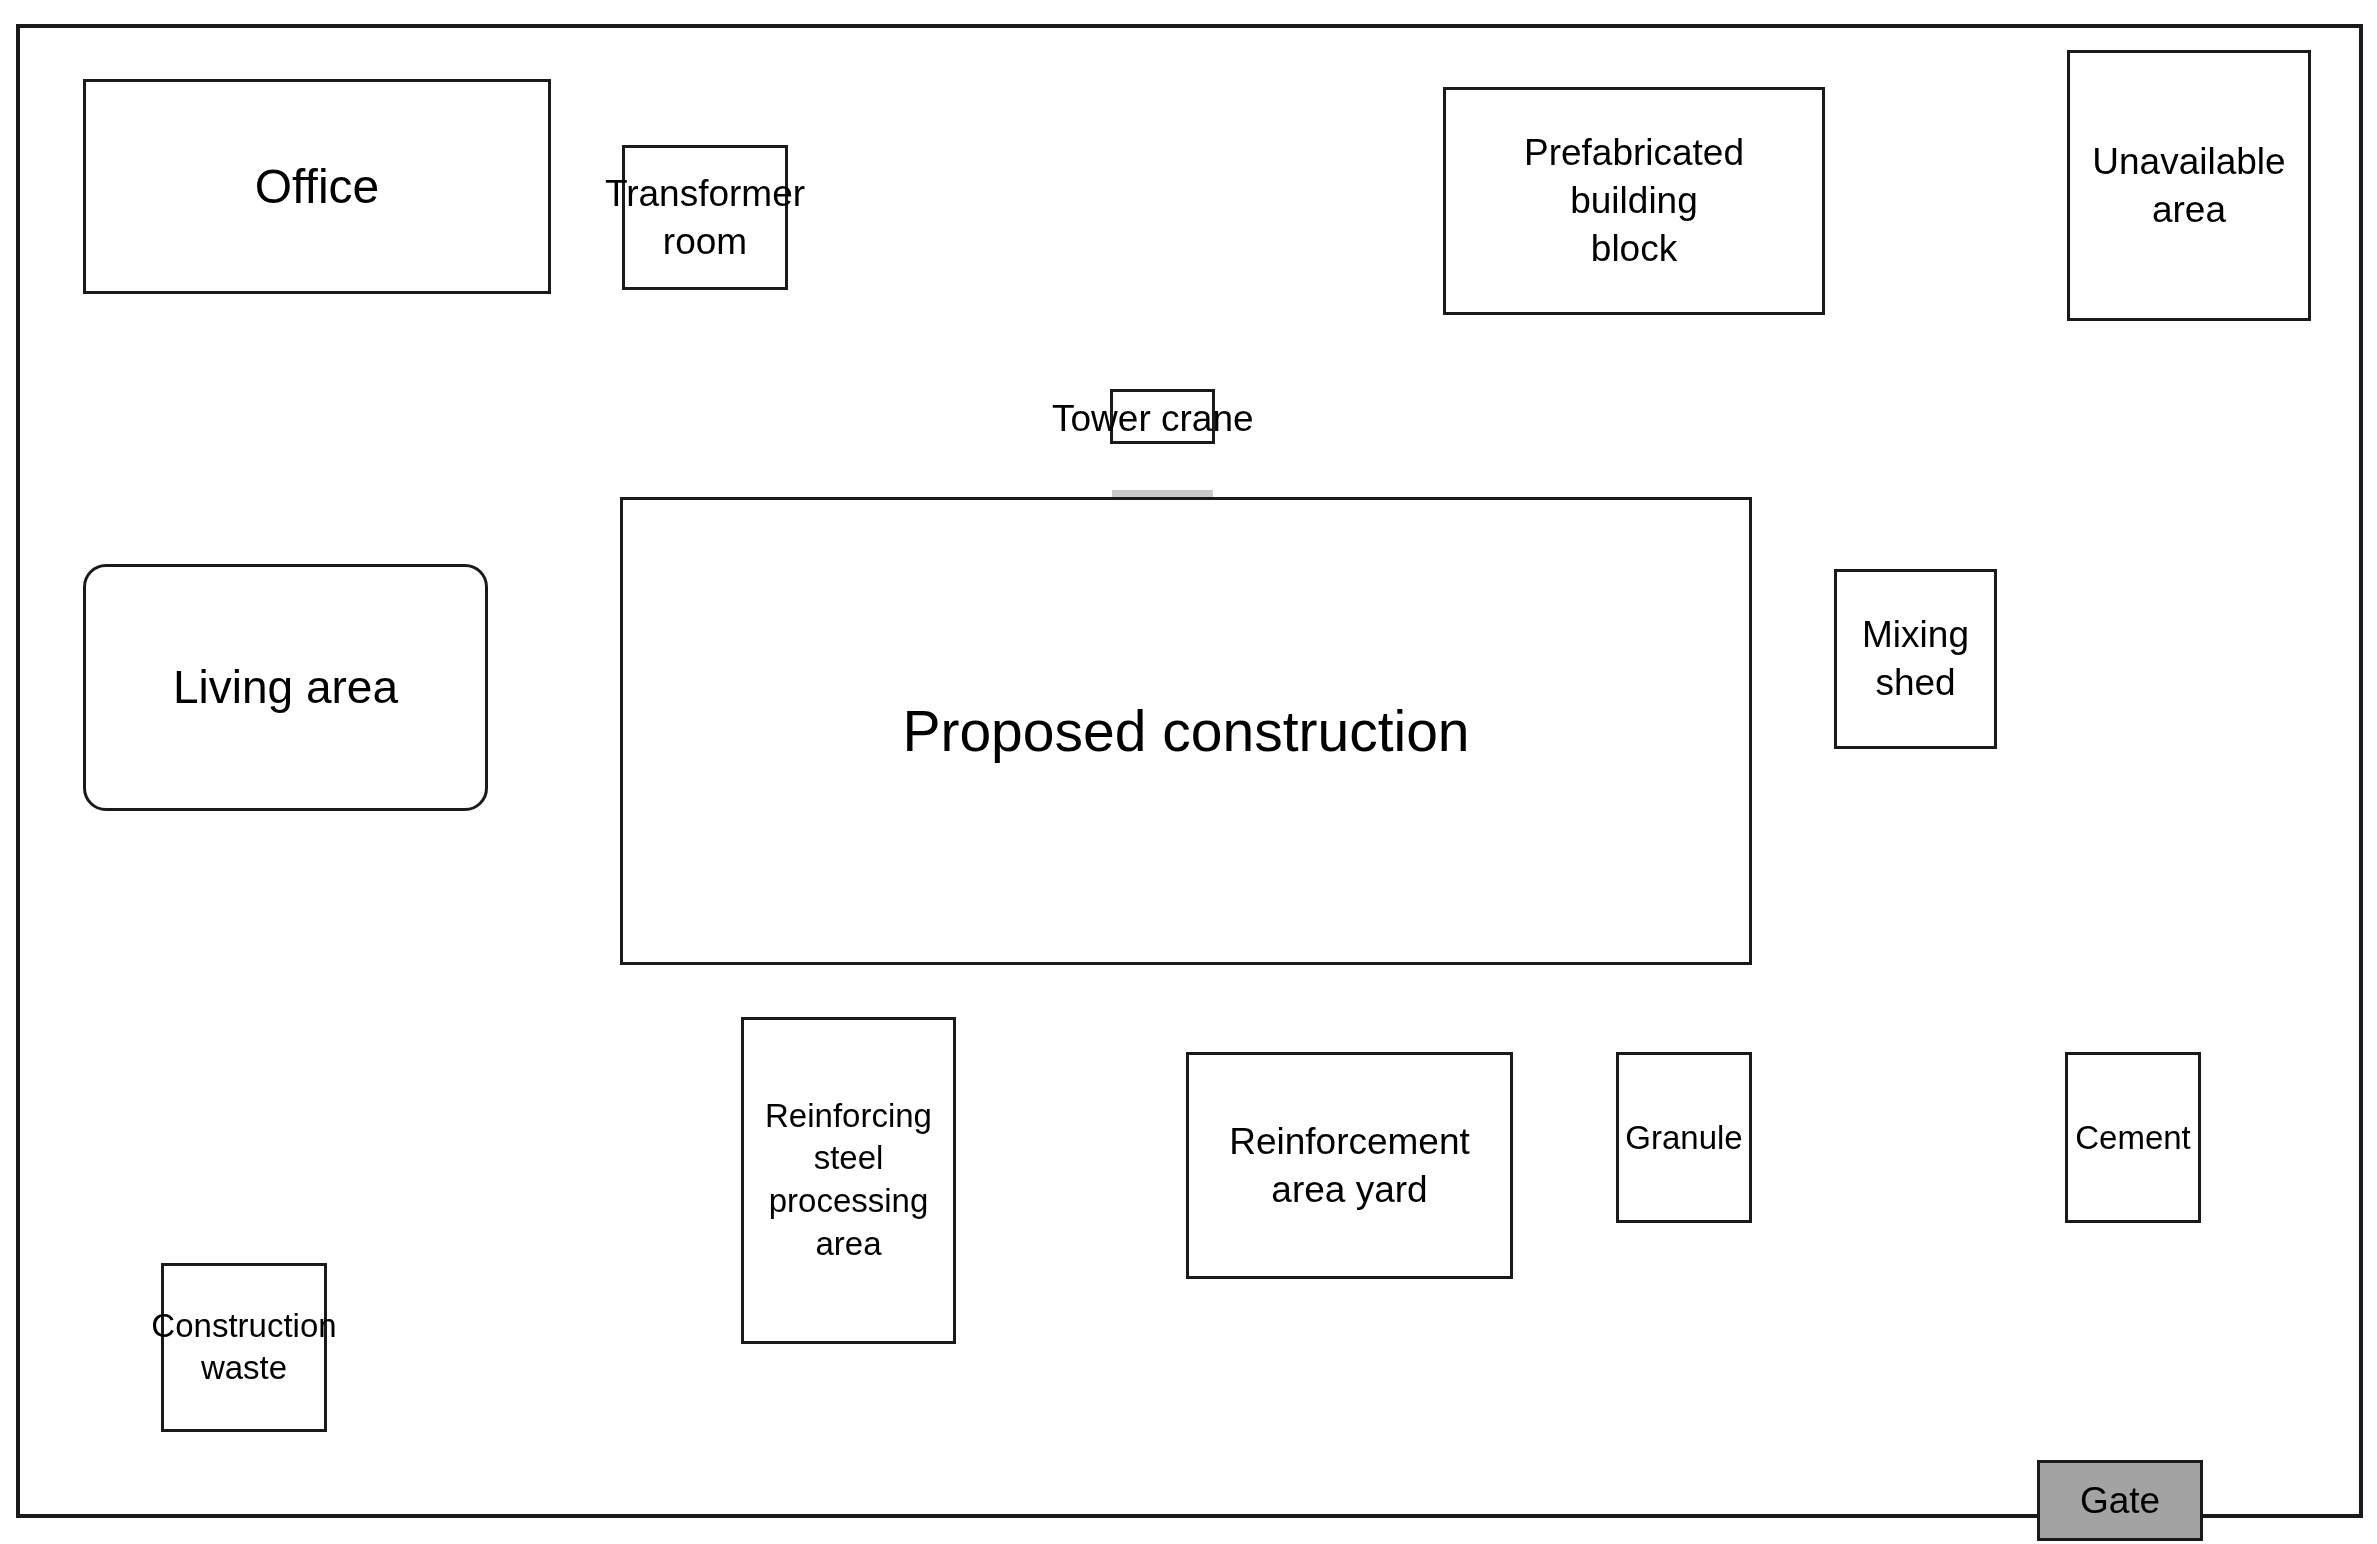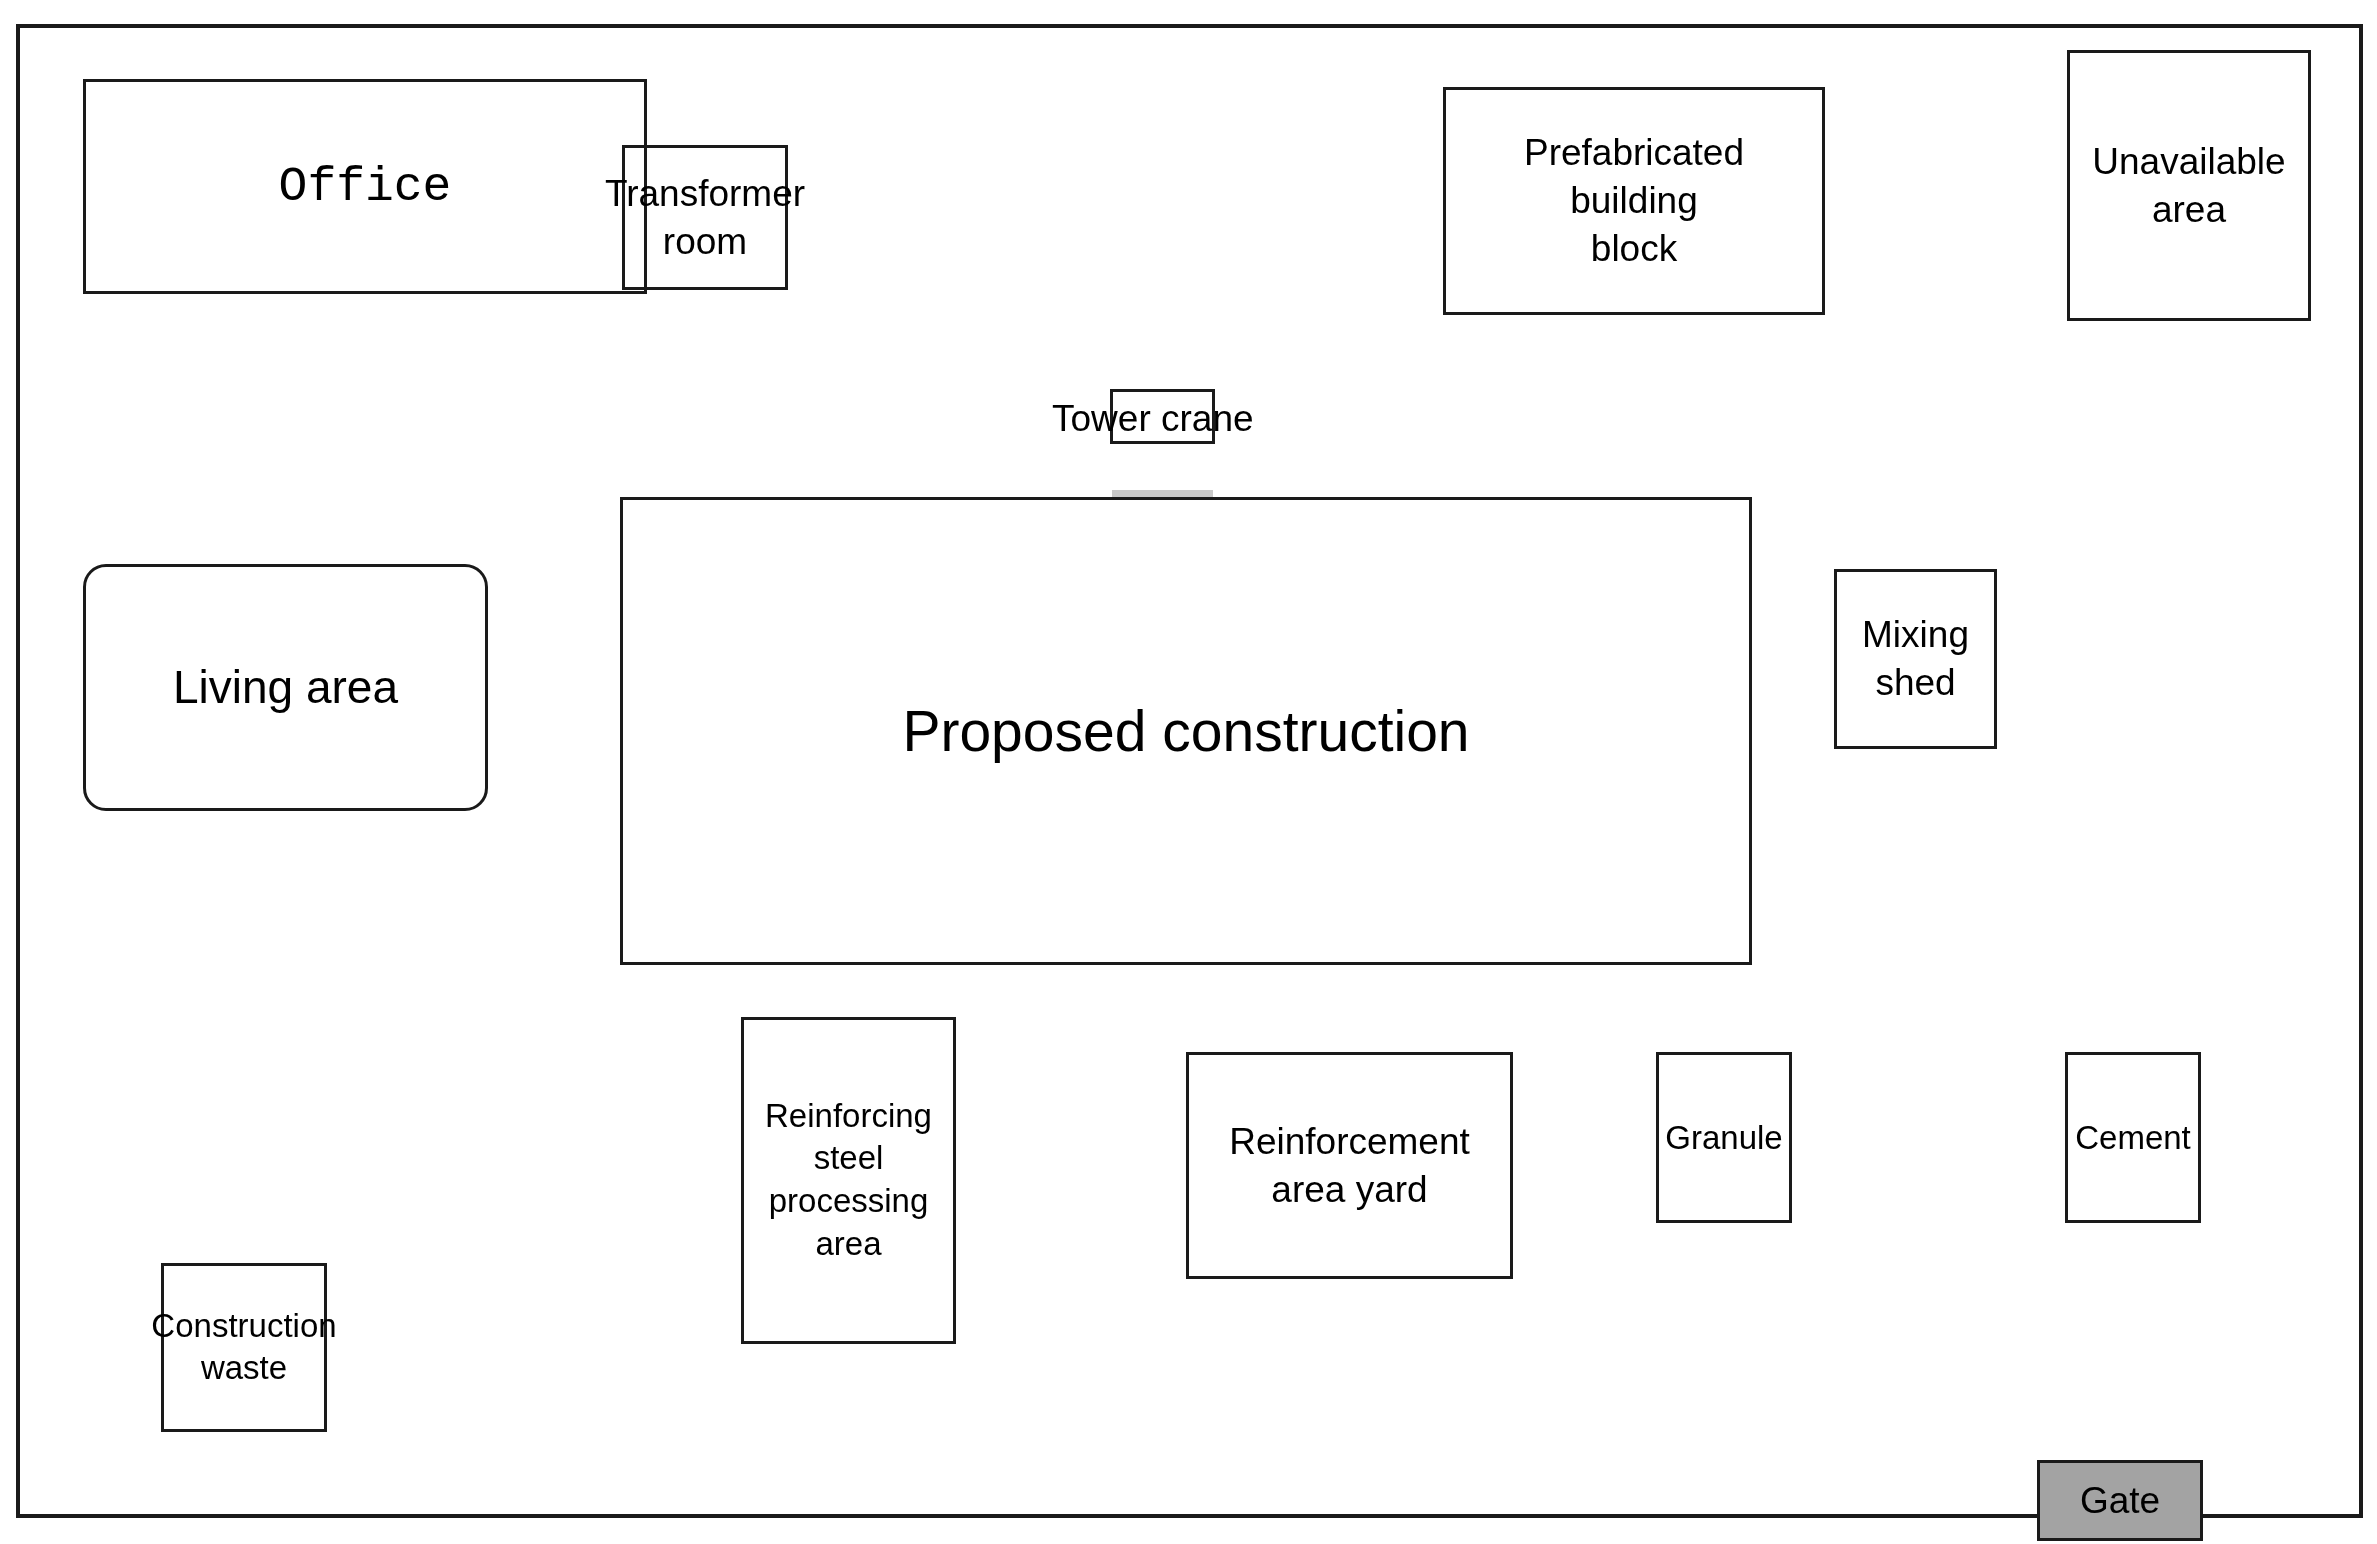--- a/index.html
+++ b/index.html
@@ -70,21 +70,21 @@
     background: #c9c9c9;
   }
 </style>
 </head>
 <body>
 
 <div id="plan">
 
   <div class="site-boundary"></div>
 
-  <div class="zone" style="left:83px; top:79px; width:564px; height:215px;font-family:Liberation Mono, monospace;">
+  <div class="zone" style="left:83px; top:79px; width:468px; height:215px;">
     <div class="zone-label t-xxl">Office</div>
   </div>
 
   <div class="zone" style="left:622px; top:145px; width:166px; height:145px;">
     <div class="zone-label t-lg">
       <span>Transformer</span><br>
       <span>room</span>
     </div>
   </div>
 
@@ -131,21 +131,21 @@
     </div>
   </div>
 
   <div class="zone" style="left:1186px; top:1052px; width:327px; height:227px;">
     <div class="zone-label t-lg">
       <span>Reinforcement</span><br>
       <span>area yard</span>
     </div>
   </div>
 
-  <div class="zone" style="left:1616px; top:1052px; width:136px; height:171px;margin-left:40px;">
+  <div class="zone" style="left:1616px; top:1052px; width:136px; height:171px;">
     <div class="zone-label t-md">Granule</div>
   </div>
 
 
   <div class="zone" style="left:2065px; top:1052px; width:136px; height:171px;">
     <div class="zone-label t-md">Cement</div>
   </div>
 
   <div class="zone" style="left:161px; top:1263px; width:166px; height:169px;padding-left:24px;">
     <div class="zone-label t-md">

